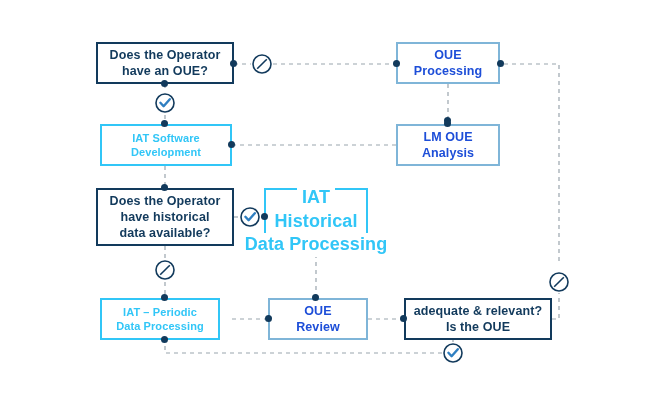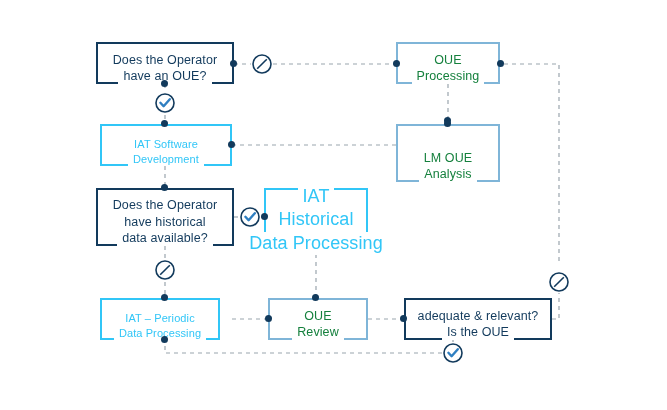--- a/index.html
+++ b/index.html
@@ -14,39 +14,39 @@
   
   #wires{position:absolute;left:0;top:0;width:667px;height:410px;}
 
   
   .node{
     position:absolute;
     box-sizing:border-box;
     display:flex;
     flex-direction:column;
     align-items:center;
-    justify-content:flex-end;
+    justify-content:center;
     text-align:center;
-    font-weight:normal;
+    font-weight:bold;
     letter-spacing:.1px;
     line-height:1.30;
     background:transparent;
   }
   .node .lines{position:relative;z-index:3;display:flex;flex-direction:column;align-items:center;justify-content:center;}
   .node .lines span{display:block;white-space:nowrap;padding:0 5px;background:#ffffff;}
 
   
   .frame{position:absolute;left:0;top:0;right:0;bottom:0;border:2px solid currentColor;z-index:1;}
 
   
   .n-dark{color:#123a5c;}
   .n-dark .lines span{color:#123a5c;}
   
   .n-blue{color:#7fb5d8;}
-  .n-blue .lines span{color:#15803d;}
+  .n-blue .lines span{color:#1d4ed8;}
   
   .n-cyan{color:#31c6f7;}
   .n-cyan .lines span{color:#31c6f7;}
 
   
   .dot{
     position:absolute;width:7px;height:7px;border-radius:50%;
     background:#123a5c;z-index:5;
   }
 
@@ -122,21 +122,21 @@
   <div class="node n-cyan" style="left:100px;top:124px;width:132px;height:42px;font-size:11px;">
     <div class="frame"></div>
     <div class="lines">
       <span>IAT Software</span>
       <span>Development</span>
     </div>
   </div>
   <div class="dot" style="left:161px;top:120px;"></div>
   <div class="dot" style="left:228px;top:141px;"></div>
 
-  <div class="node n-blue" style="left:396px;top:124px;width:104px;height:58px;font-size:12.5px;">
+  <div class="node n-blue" style="left:396px;top:124px;width:104px;height:42px;font-size:12.5px;">
     <div class="frame"></div>
     <div class="lines">
       <span>LM OUE</span>
       <span>Analysis</span>
     </div>
   </div>
   <div class="dot" style="left:444px;top:120px;"></div>
 
   <div class="node n-dark" style="left:96px;top:188px;width:138px;height:58px;font-size:12.5px;">
     <div class="frame"></div>

